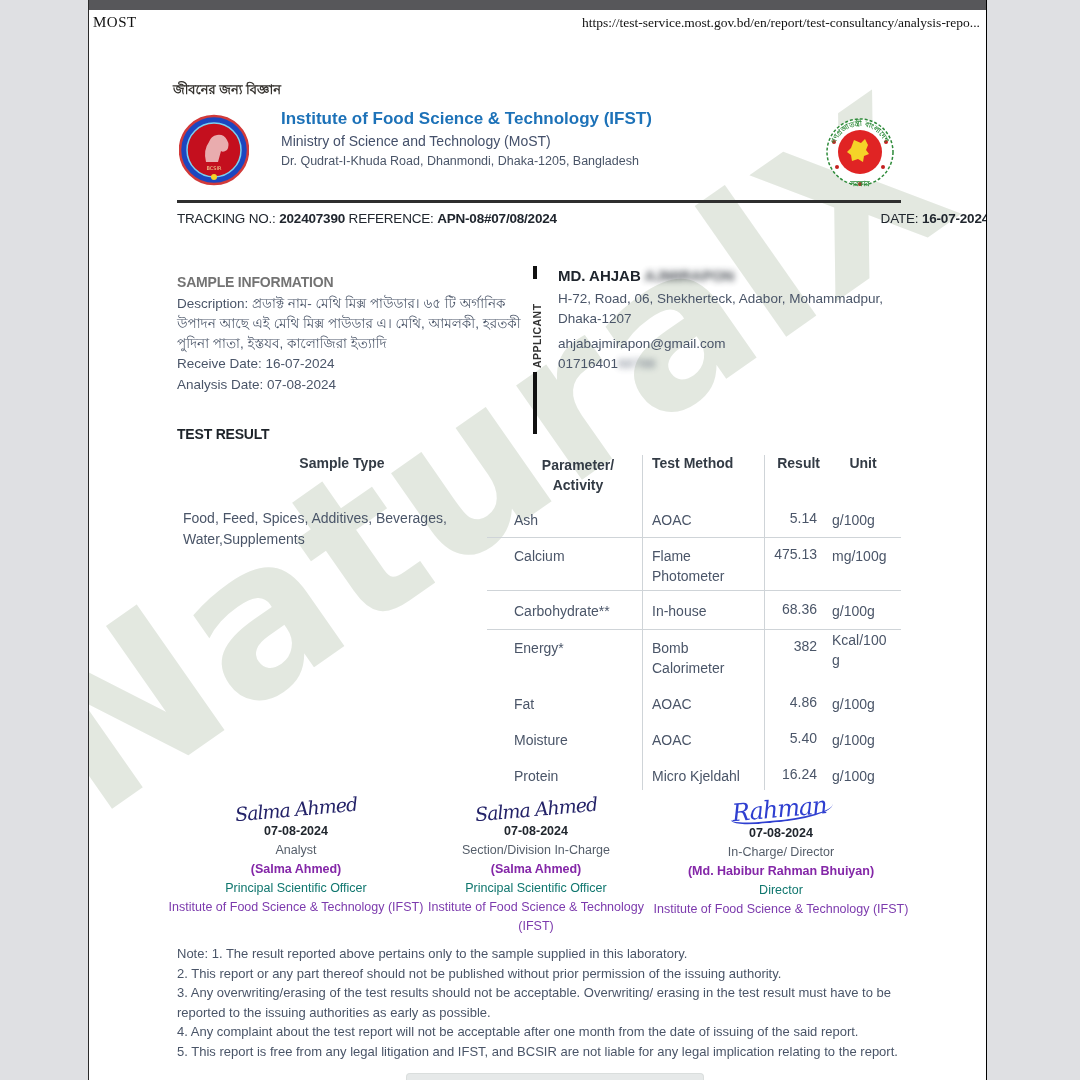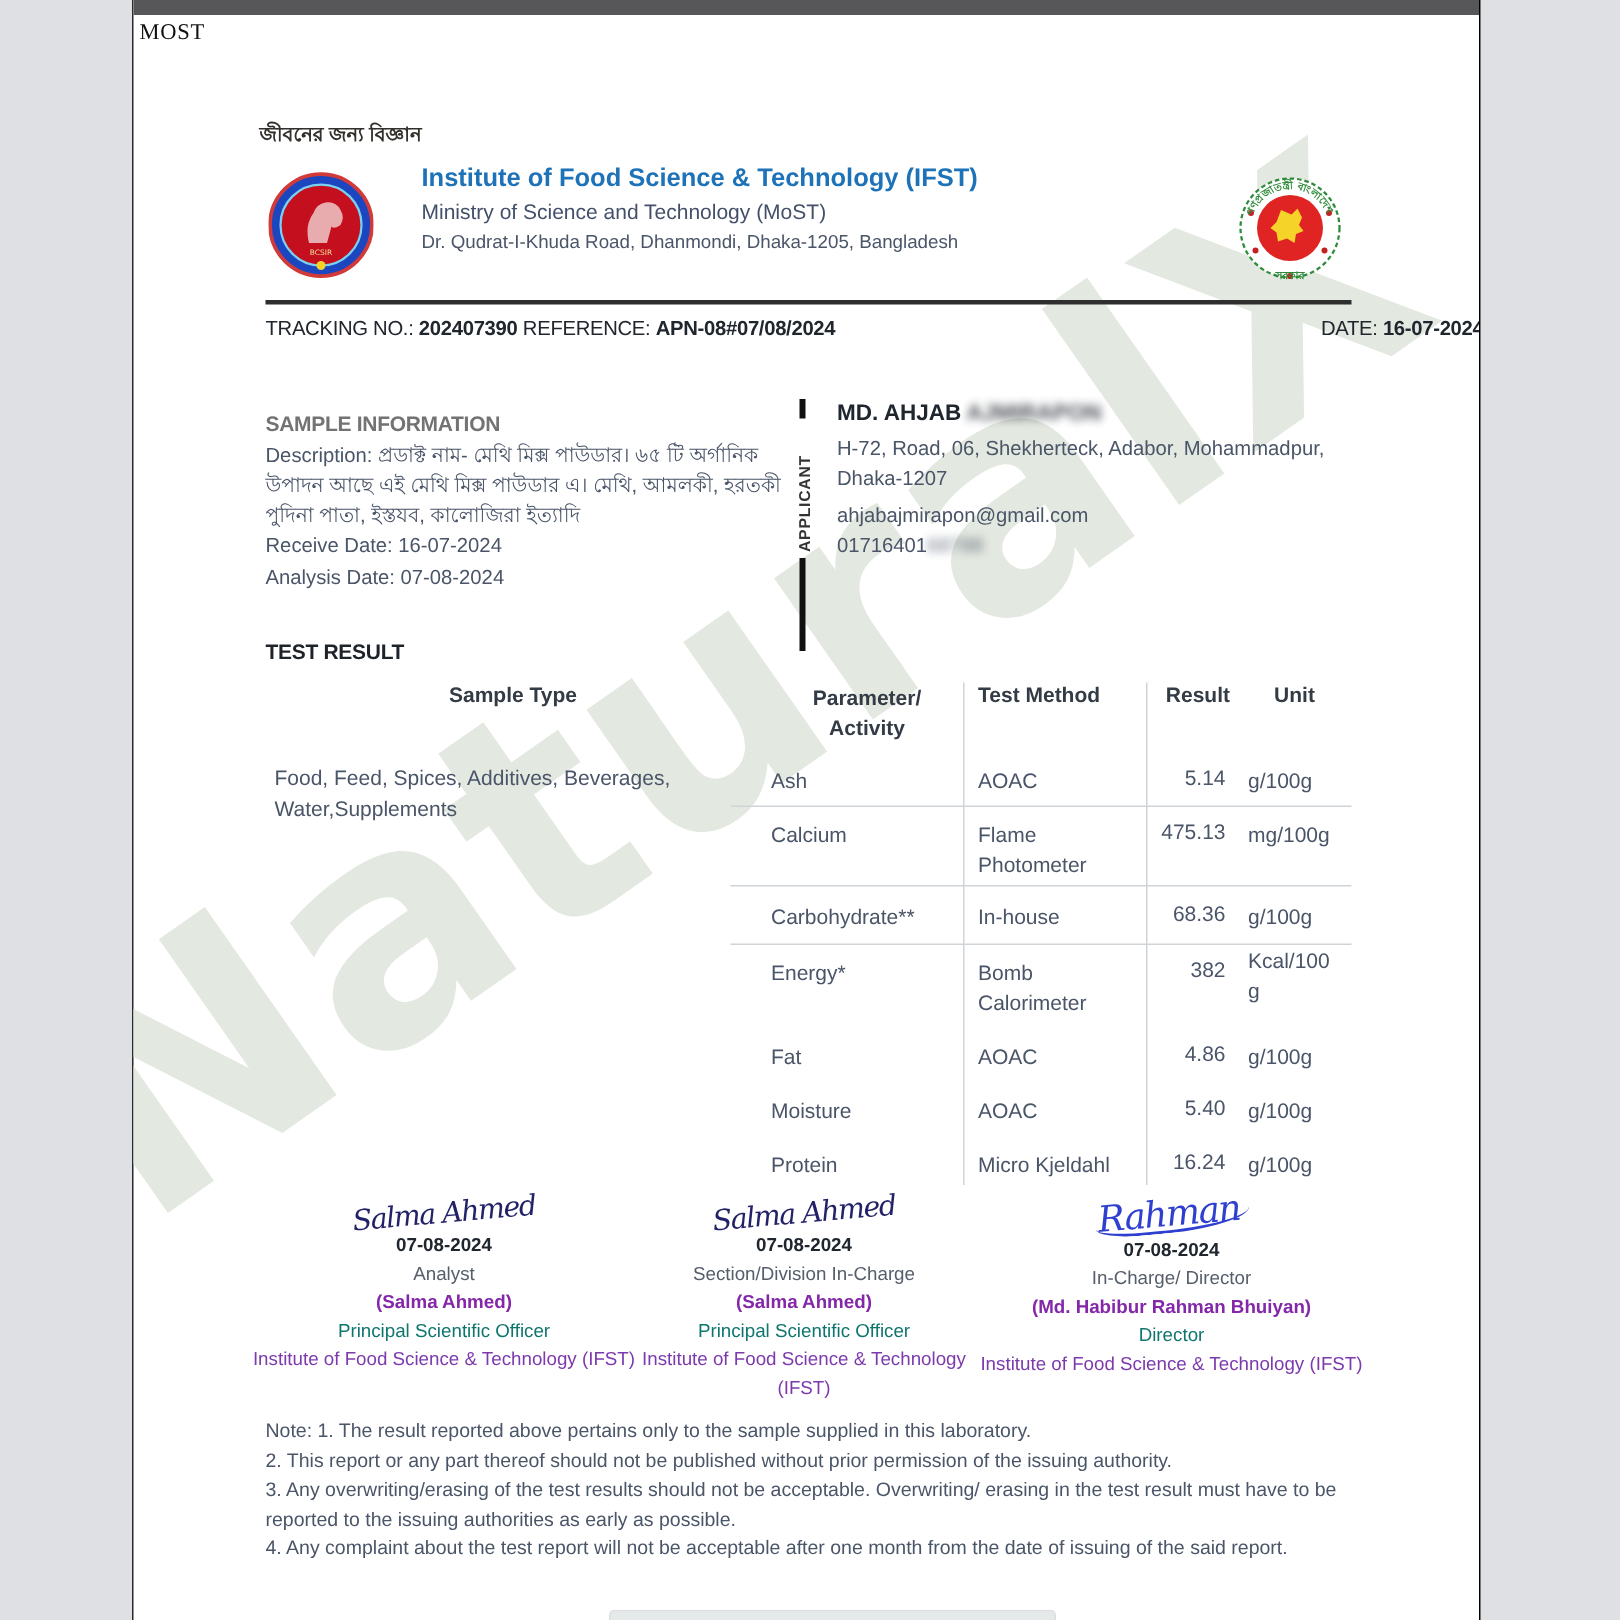--- a/index.html
+++ b/index.html
@@ -103,20 +103,21 @@
 
 <div class="window">
 
   <div class="watermark">NaturalX</div>
 
   <div class="content">
     <div class="topbar"></div>
 
     <div class="print-header">
       <span class="ph-left serif">MOST</span>
+      <span class="ph-right serif">https://test-service.most.gov.bd/en/report/test-consultancy/analysis-repo...</span>
     </div>
 
     <div class="motto">জীবনের জন্য বিজ্ঞান</div>
 
     <div class="logo-left">
       <svg width="70" height="76" viewBox="0 0 70 76">
         <circle cx="35" cy="38" r="34" fill="#1c46c0" stroke="#d23a3a" stroke-width="2.5"></circle>
         <circle cx="35" cy="38" r="27" fill="#c40f1e" stroke="#7ad0f0" stroke-width="1.5"></circle>
         <path d="M27 50 q-3 -12 3 -20 q2 -6 8 -7 q7 -1 10 5 q3 5 0 10 q-4 3 -6 1 l-3 11 z" fill="#f0c8c8" opacity="0.85"></path>
         <circle cx="35" cy="65" r="3" fill="#f5d328"></circle>
@@ -285,17 +286,18 @@
         <div class="sig-title">Director</div>
         <div class="sig-org">Institute of Food Science &amp; Technology (IFST)</div>
       </div>
     </div>
 
     <div class="notes">
       <p>Note: 1. The result reported above pertains only to the sample supplied in this laboratory.</p>
       <p>2. This report or any part thereof should not be published without prior permission of the issuing authority.</p>
       <p>3. Any overwriting/erasing of the test results should not be acceptable. Overwriting/ erasing in the test result must have to be reported to the issuing authorities as early as possible.</p>
       <p>4. Any complaint about the test report will not be acceptable after one month from the date of issuing of the said report.</p>
+      <p>5. This report is free from any legal litigation and IFST, and BCSIR are not liable for any legal implication relating to the report.</p>
     </div>
 
     <div class="bottom-bar"></div>
   </div>
 </div>
 
 </body></html>

